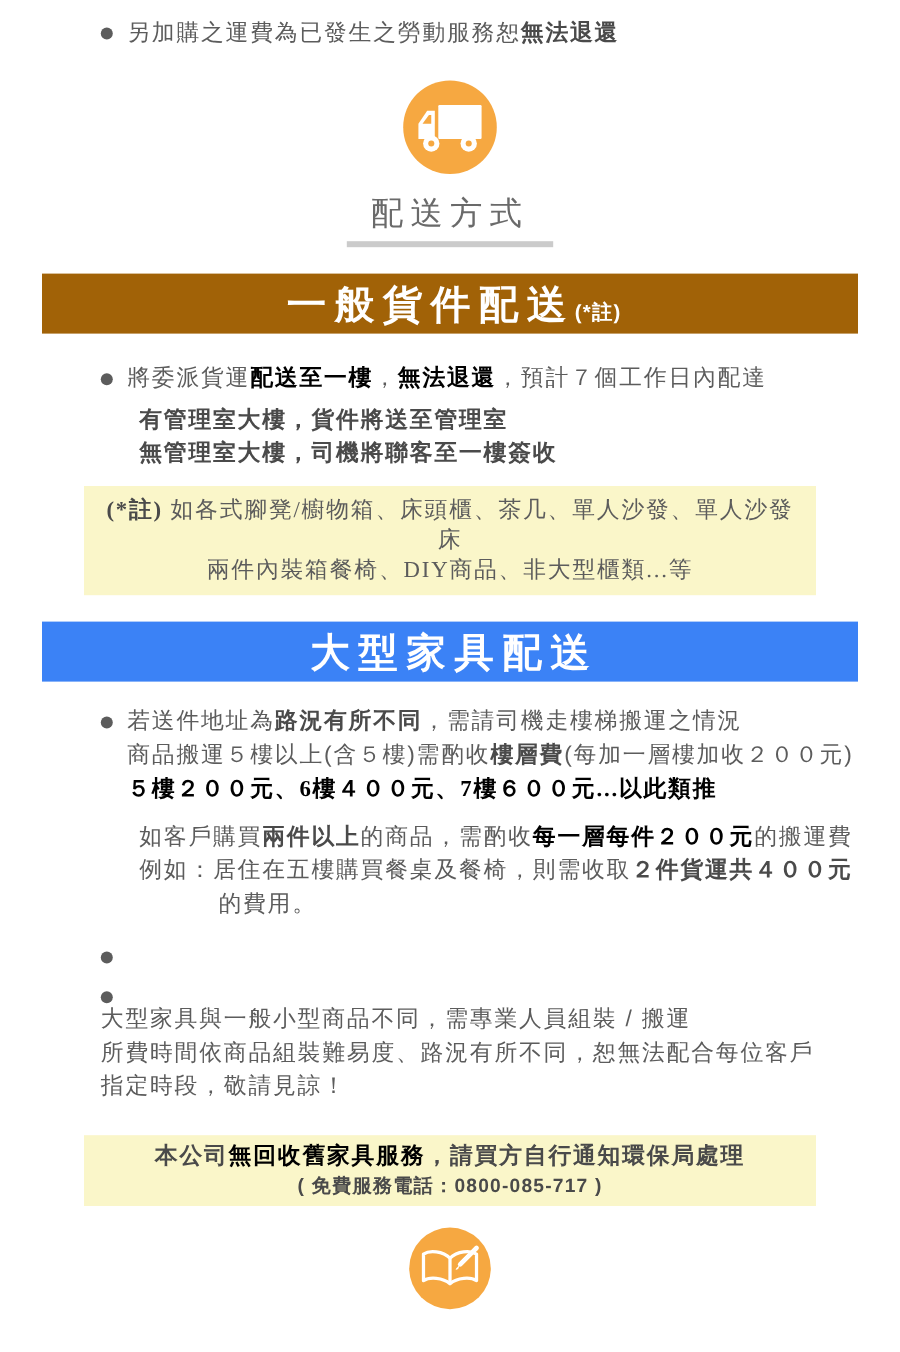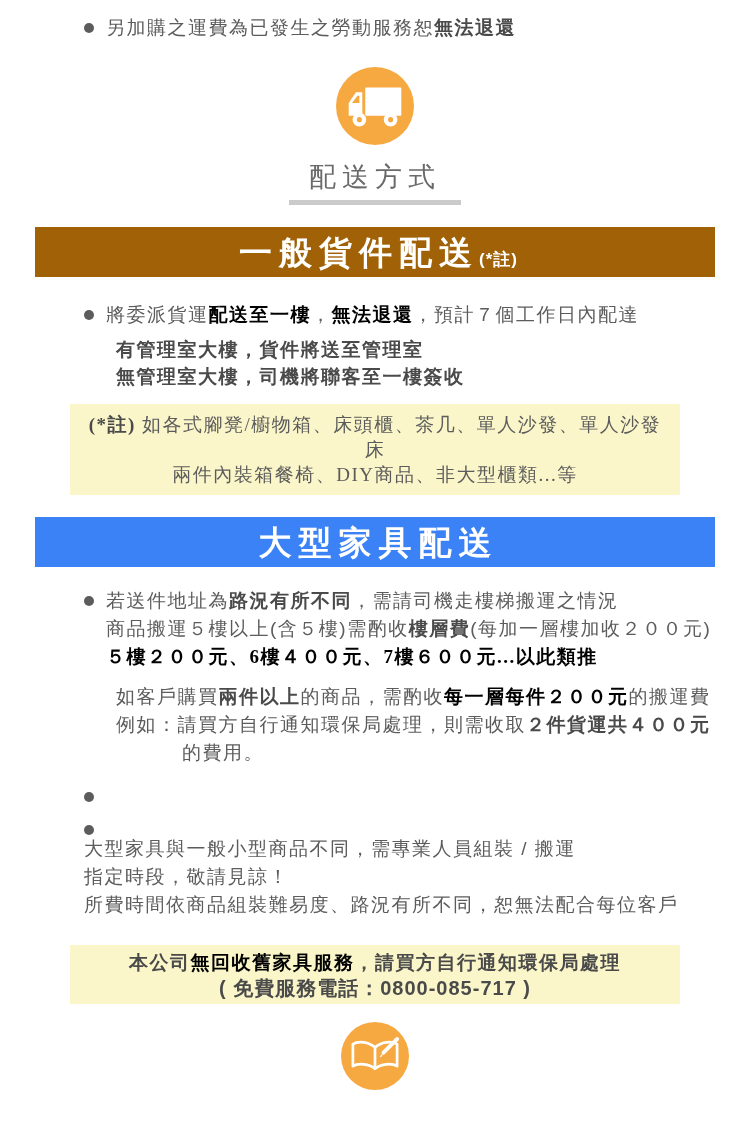--- a/index.html
+++ b/index.html
@@ -50,21 +50,21 @@
     text-indent:7px;
   }
   .banner-note { color:#ffffff; font-weight:700; font-size:17px; letter-spacing:1px; margin-top:14px; }
 
   
   .note-box {
     margin:0 70px; background:#faf6c9; text-align:center;
     padding:8px 10px; line-height:25px;
   }
   .note-box.second { padding:4px 10px; line-height:27px; }
-  .note-line.small { font-size:20px; line-height:24px; letter-spacing:1px; }
+  .note-line.small { font-size:16px; line-height:24px; letter-spacing:1px; }
 
   
   .mt-top { margin-top:14px; }
   .mt-iconblock1 { margin-top:26px; }
   .mt-banner1 { margin-top:22px; }
   .mt-sec1 { margin-top:24px; }
   .mt-boldblock { margin-top:8px; }
   .mt-notebox1 { margin-top:14px;font-family:Liberation Serif, serif; }
   .mt-banner2 { margin-top:22px; }
   .mt-sec2 { margin-top:20px; line-height:28px; }
@@ -129,34 +129,34 @@
     <span class="dot"></span>
     <div class="content">
       <div class="line"><span class="seg-n">若送件地址為</span><span class="seg-b">路況有所不同</span><span class="seg-n">，需請司機走樓梯搬運之情況</span></div>
       <div class="line"><span class="seg-n">商品搬運５樓以上(含５樓)需酌收</span><span class="seg-b">樓層費</span><span class="seg-n">(每加一層樓加收２００元)</span></div>
       <div class="line"><span class="seg-r">５樓２００元、6樓４００元、7樓６００元...以此類推</span></div>
     </div>
   </div>
 
   <div class="cont mt-para">
     <div class="line"><span class="seg-n">如客戶購買</span><span class="seg-b">兩件以上</span><span class="seg-n">的商品，需酌收</span><span class="seg-r">每一層每件２００元</span><span class="seg-n">的搬運費</span></div>
-    <div class="line"><span class="seg-n">例如：請買方自行通知環保局處理，則需收取</span><span class="seg-b">２件貨運共４００元</span></div>
+    <div class="line"><span class="seg-n">例如：居住在五樓購買餐桌及餐椅，則需收取</span><span class="seg-b">２件貨運共４００元</span></div>
     <div class="line indent1"><span class="seg-n">的費用。</span></div>
   </div>
 
   <div class="bullet-row mt-bullet2">
     <span class="dot"></span>
   </div>
 
   <div class="bullet-row mt-bullet3">
     <span class="dot"></span>
     <div class="content">
       <div class="line"><span class="seg-n">大型家具與一般小型商品不同，需專業人員組裝 / 搬運</span></div>
+      <div class="line"><span class="seg-n">所費時間依商品組裝難易度、路況有所不同，恕無法配合每位客戶</span></div>
       <div class="line"><span class="seg-n">指定時段，敬請見諒！</span></div>
-      <div class="line"><span class="seg-n">所費時間依商品組裝難易度、路況有所不同，恕無法配合每位客戶</span></div>
     </div>
   </div>
 
   <div class="note-box second mt-notebox2">
     <div class="note-line"><span class="seg-b">本公司</span><span class="seg-r">無回收舊家具服務</span><span class="seg-b">，請買方自行通知環保局處理</span></div>
     <div class="note-line small"><span class="seg-b">( 免費服務電話：0800-085-717 )</span></div>
   </div>
 
   <div class="center-block mt-iconblock2">
     <span class="icon-circle small">

